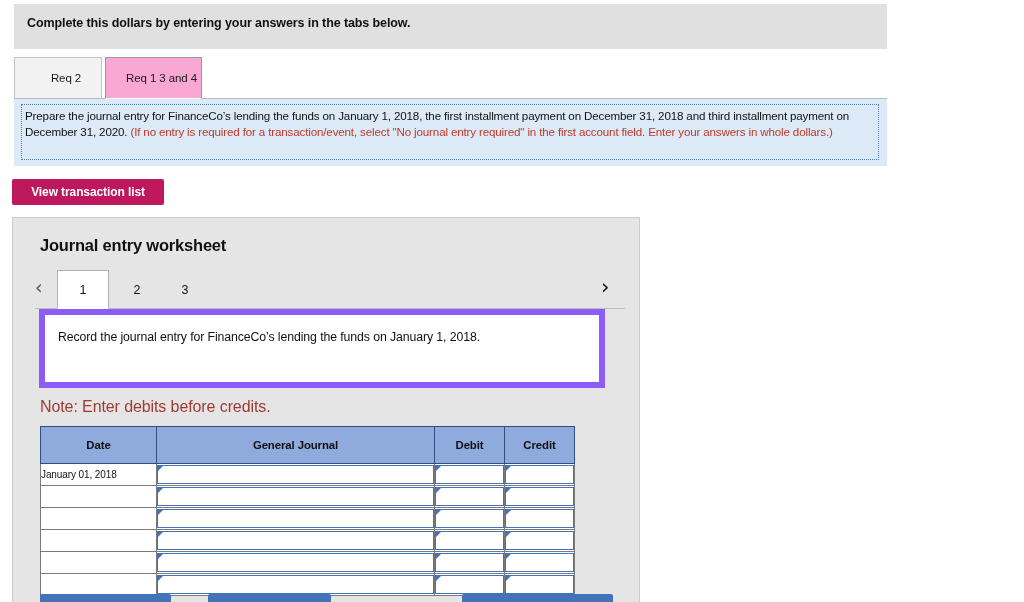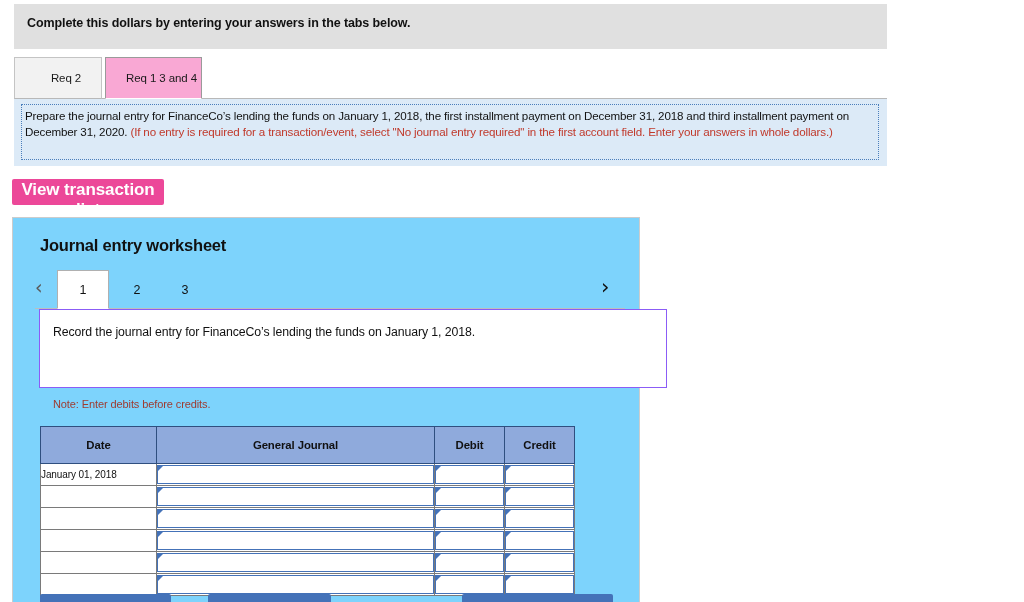--- a/index.html
+++ b/index.html
@@ -108,39 +108,39 @@
   }
   .instr-red { color: #c0392b; }
 
   
   .vtl-btn {
     position: absolute;
     left: 12px;
     top: 179px;
     width: 152px;
     height: 26px;
-    background: #ec4899;
+    background: #be185d;
     border: none;
     border-radius: 2px;
     color: #ffffff;
     font-family: "Liberation Sans", sans-serif;
-    font-size: 17px;
+    font-size: 12px;
     font-weight: bold;
     cursor: pointer;
     letter-spacing: -0.1px;
   }
 
   
   .ws-card {
     position: absolute;
     left: 12px;
     top: 217px;
     width: 628px;
     height: 385px;
-    background: #7dd3fc;
+    background: #e5e5e5;
     border: 1px solid #cccccc;
     border-bottom: none;
     box-sizing: border-box;
   }
   .ws-title {
     position: absolute;
     left: 27px;
     top: 18px;
     font-size: 16.5px;
     font-weight: bold;
@@ -192,44 +192,43 @@
     border: 1px solid #b0b0b0;
     border-bottom: 1px solid #ffffff;
     z-index: 3;
   }
 
   
   .desc-box {
     position: absolute;
     left: 26px;
     top: 91px;
-    width: 628px;
+    width: 566px;
     height: 79px;
     background: #ffffff;
-    border: 1px solid #8b5cf6;
+    border: 6px solid #8b5cf6;
     box-sizing: border-box;
   }
   .desc-text {
     position: absolute;
     left: 13px;
     top: 15px;
     font-size: 12.3px;
     color: #111111;
     letter-spacing: -0.1px;
   }
 
   
   .note {
     position: absolute;
     left: 27px;
     top: 180px;
-    font-size: 11px;
+    font-size: 16px;
     color: #9e3b30;
     letter-spacing: -0.1px;
-    margin-left: 13px;
   }
 
   
   .jt {
     position: absolute;
     left: 27px;
     top: 208px;
     width: 534px;
     border-collapse: collapse;
     table-layout: fixed;

